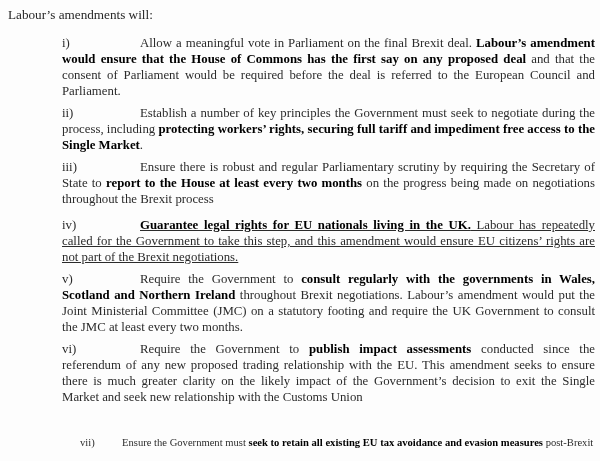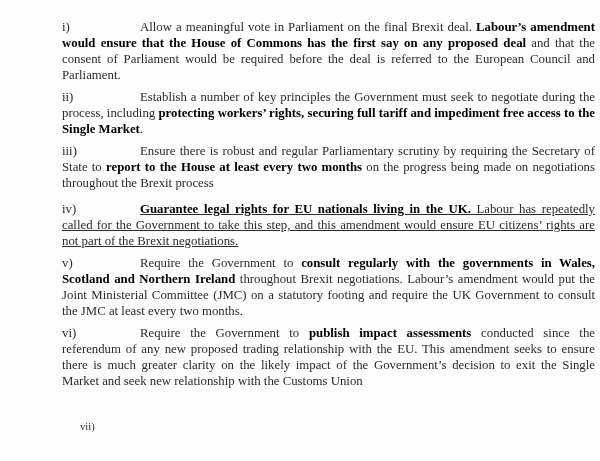--- a/index.html
+++ b/index.html
@@ -50,22 +50,23 @@
     text-indent: 60px;
   }
   .item-vii .num { left: 18px; }
   .b { font-weight: bold; color: #000000; }
   .r { font-weight: normal; }
 </style>
 </head>
 <body>
 
 <div class="page">
+  <div class="title">Labour’s amendments will:</div>
   <div class="list">
       <div class="item item-i"><span class="num">i)</span><span><span class="r">Allow a meaningful vote in Parliament on the final Brexit deal. </span><span class="b">Labour’s amendment would ensure that the House of Commons has the first say on any proposed deal</span><span class="r"> and that the consent of Parliament would be required before the deal is referred to the European Council and Parliament.</span></span></div>
       <div class="item item-ii"><span class="num">ii)</span><span><span class="r">Establish a number of key principles the Government must seek to negotiate during the process, including </span><span class="b">protecting workers’ rights, securing full tariff and impediment free access to the Single Market</span><span class="r">.</span></span></div>
       <div class="item item-iii"><span class="num">iii)</span><span><span class="r">Ensure there is robust and regular Parliamentary scrutiny by requiring the Secretary of State to </span><span class="b">report to the House at least every two months</span><span class="r"> on the progress being made on negotiations throughout the Brexit process</span></span></div>
       <div class="item item-iv"><span class="num">iv)</span><span><span class="b">Guarantee legal rights for EU nationals living in the UK.</span><span class="r"> Labour has repeatedly called for the Government to take this step, and this amendment would ensure EU citizens’ rights are not part of the Brexit negotiations.</span></span></div>
       <div class="item item-v"><span class="num">v)</span><span><span class="r">Require the Government to </span><span class="b">consult regularly with the governments in Wales, Scotland and Northern Ireland</span><span class="r"> throughout Brexit negotiations. Labour’s amendment would put the Joint Ministerial Committee (JMC) on a statutory footing and require the UK Government to consult the JMC at least every two months.</span></span></div>
       <div class="item item-vi"><span class="num">vi)</span><span><span class="r">Require the Government to </span><span class="b">publish impact assessments</span><span class="r"> conducted since the referendum of any new proposed trading relationship with the EU. This amendment seeks to ensure there is much greater clarity on the likely impact of the Government’s decision to exit the Single Market and seek new relationship with the Customs Union</span></span></div>
-      <div class="item item-vii"><span class="num">vii)</span></div>
+      <div class="item item-vii"><span class="num">vii)</span><span><span class="r">Ensure the Government must </span><span class="b">seek to retain all existing EU tax avoidance and evasion measures</span><span class="r"> post-Brexit</span></span></div>
     </div>
 </div>
 
 </body></html>

